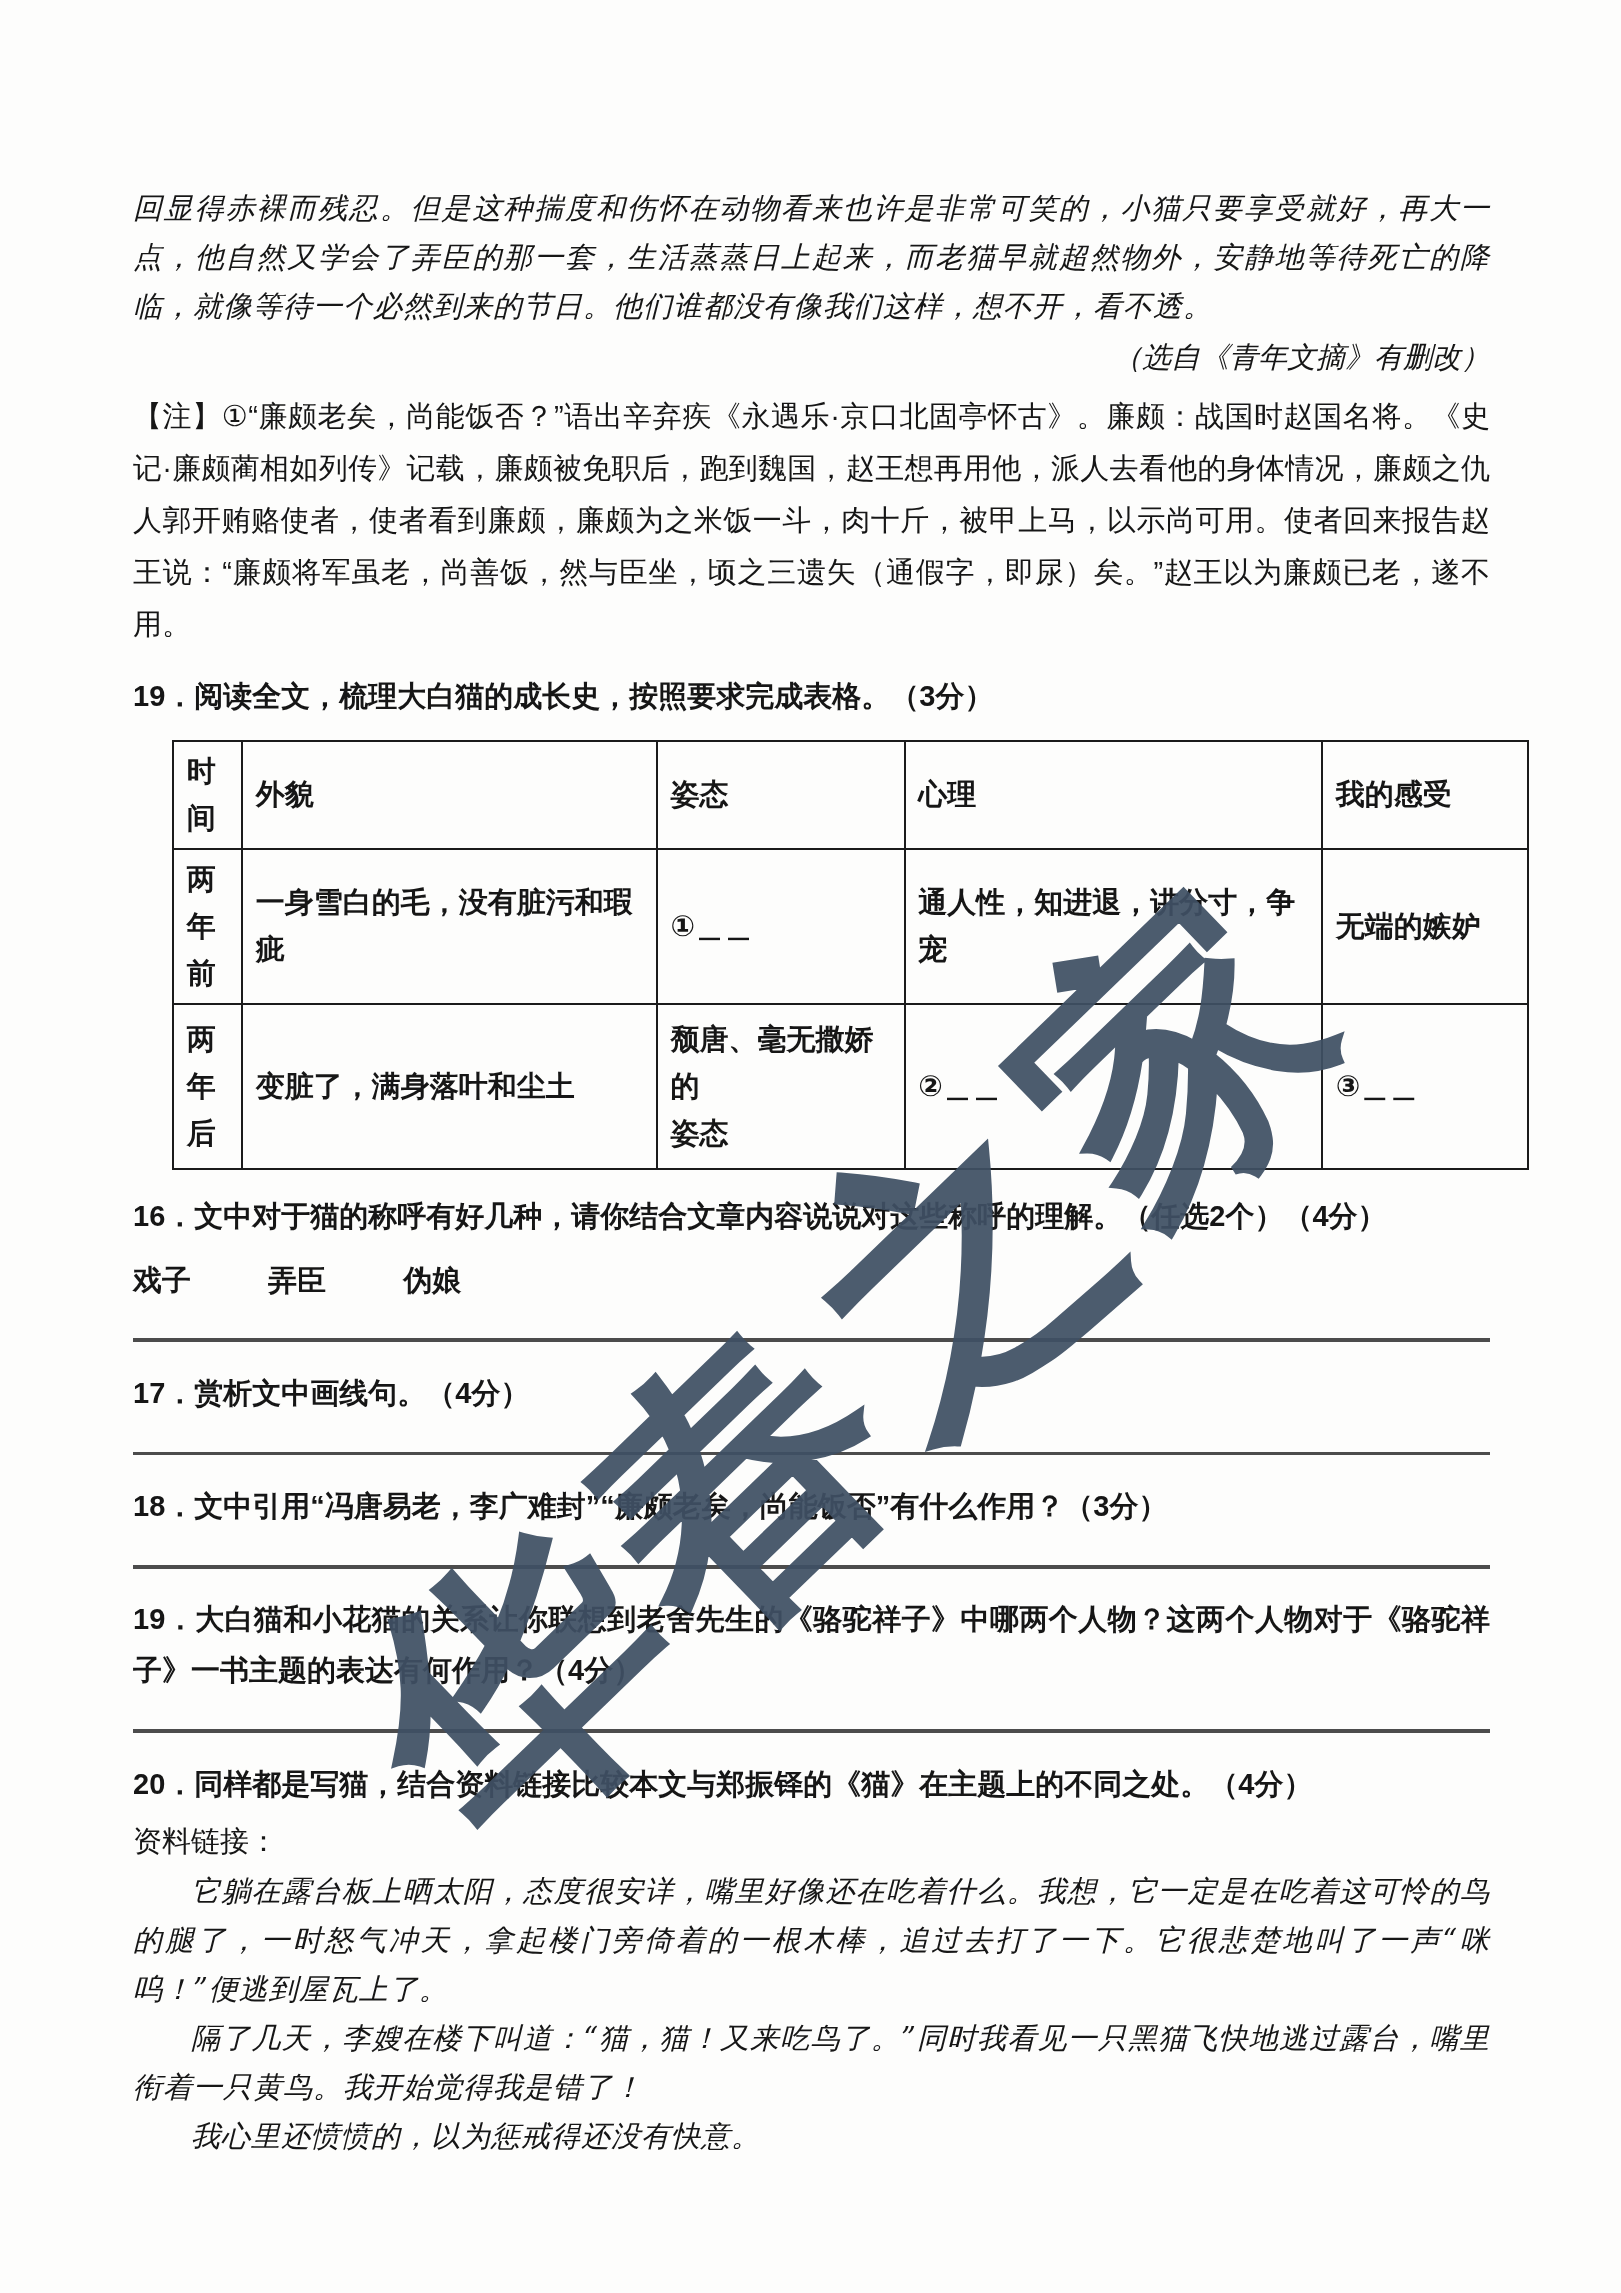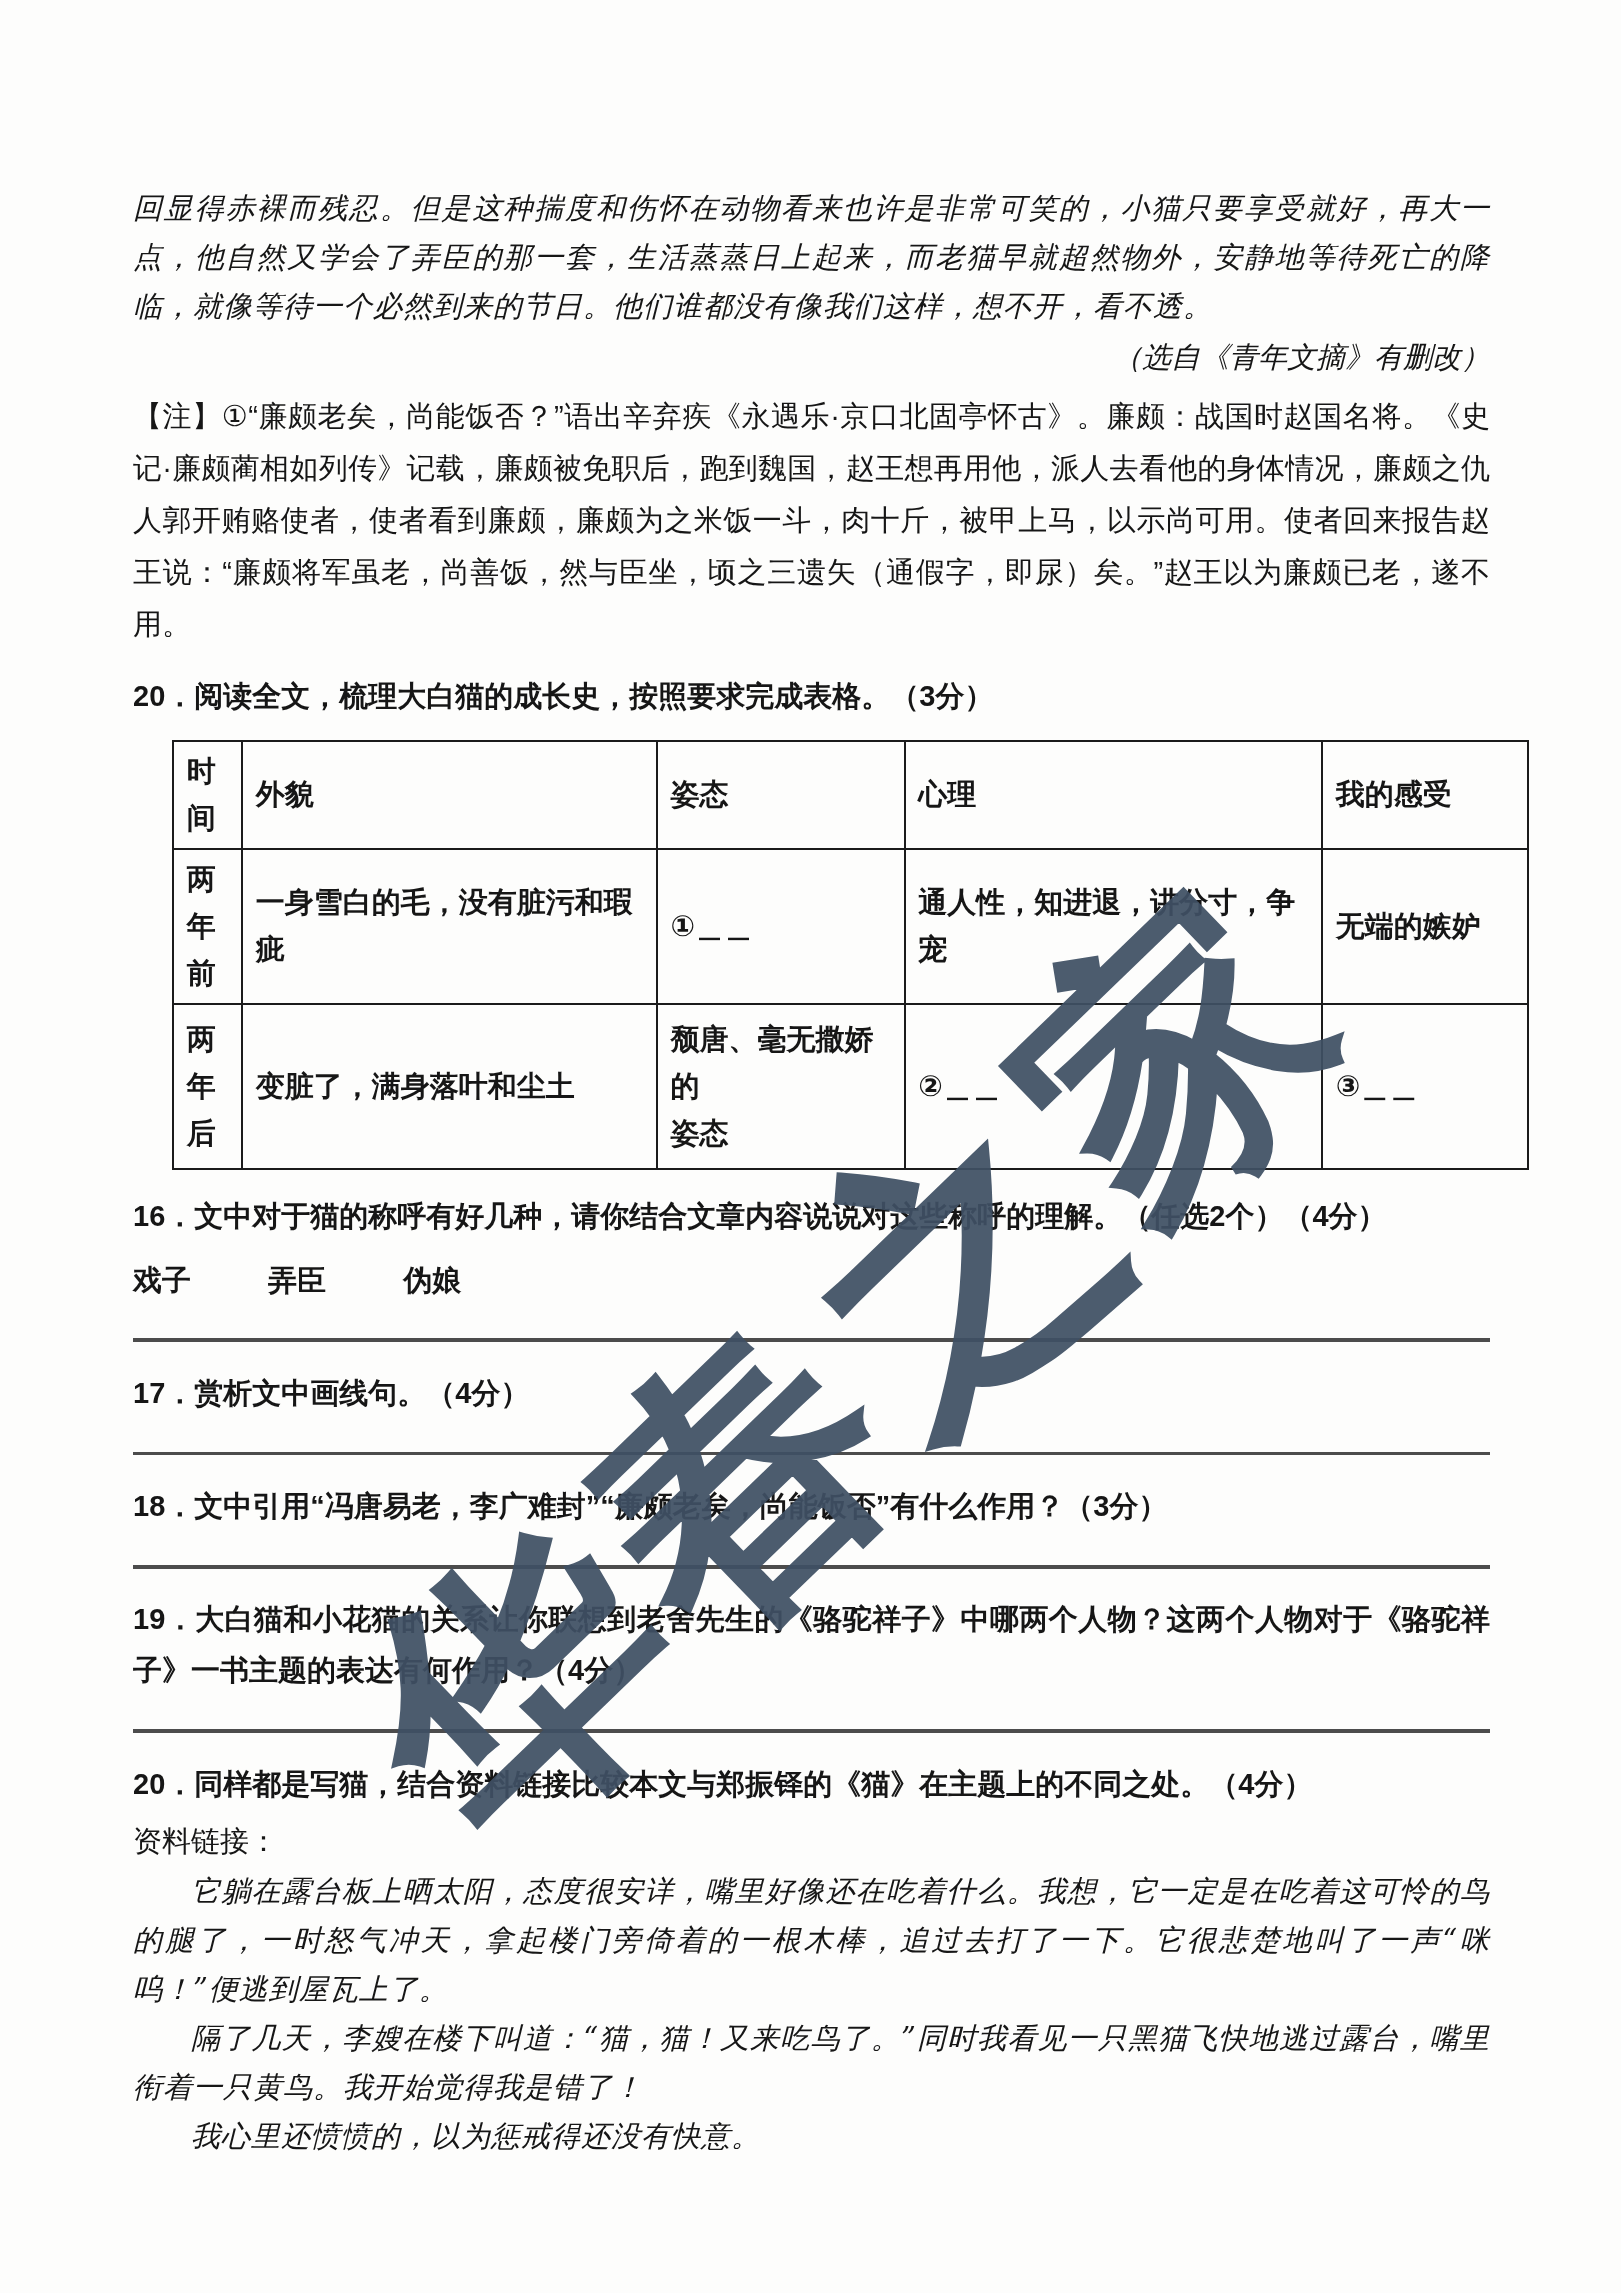--- a/index.html
+++ b/index.html
@@ -58,21 +58,21 @@
 <body>
 
 <div class="page">
   <div class="content">
 
     <p class="script">回显得赤裸而残忍。但是这种揣度和伤怀在动物看来也许是非常可笑的，小猫只要享受就好，再大一点，他自然又学会了弄臣的那一套，生活蒸蒸日上起来，而老猫早就超然物外，安静地等待死亡的降临，就像等待一个必然到来的节日。他们谁都没有像我们这样，想不开，看不透。</p>
     <p class="source">（选自《青年文摘》有删改）</p>
 
     <p class="note">【注】①“廉颇老矣，尚能饭否？”语出辛弃疾《永遇乐·京口北固亭怀古》。廉颇：战国时赵国名将。《史记·廉颇蔺相如列传》记载，廉颇被免职后，跑到魏国，赵王想再用他，派人去看他的身体情况，廉颇之仇人郭开贿赂使者，使者看到廉颇，廉颇为之米饭一斗，肉十斤，被甲上马，以示尚可用。使者回来报告赵王说：“廉颇将军虽老，尚善饭，然与臣坐，顷之三遗矢（通假字，即尿）矣。”赵王以为廉颇已老，遂不用。</p>
 
-    <p class="question">20．阅读全文，梳理大白猫的成长史，按照要求完成表格。（3分）</p>
+    <p class="question">19．阅读全文，梳理大白猫的成长史，按照要求完成表格。（3分）</p>
 
     <table class="growth">
       <colgroup>
         <col style="width:5.1%">
           <col style="width:30.6%">
           <col style="width:18.3%">
           <col style="width:30.8%">
           <col style="width:15.2%">
       </colgroup>
       <tbody>

